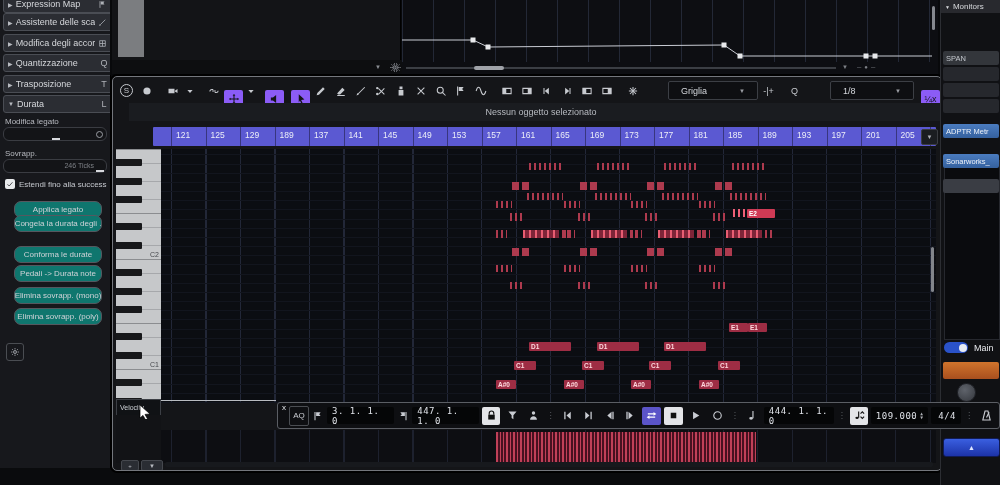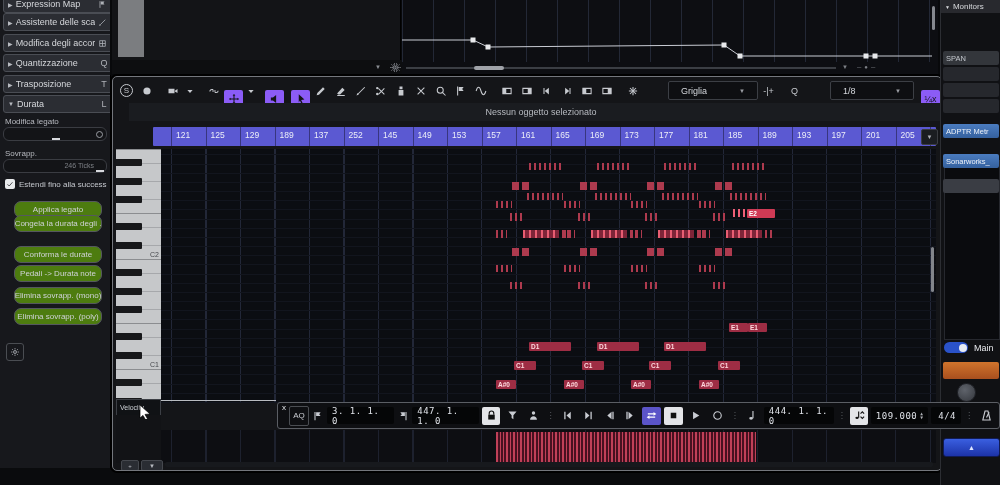--- a/index.html
+++ b/index.html
@@ -11,21 +11,21 @@
   .lp-sec{position:absolute;left:3px;width:102px;height:16px;background:#2b2d33;border:1px solid #4a4d54;
           border-radius:3px;display:flex;align-items:center;padding:0 4px;gap:3px;color:#d6d8dc;font-size:9px;}
   .lp-sec .arr{font-size:6px;color:#b7bac0;}
   .lp-sec .lbl{flex:1;white-space:nowrap;overflow:hidden;}
   .lp-sec .ric{width:12px;text-align:center;color:#aeb1b7;font-size:9px;flex:none;}
   .lp-lab{position:absolute;left:5px;font-size:8px;color:#b8bac0;white-space:nowrap;}
   .lp-slider{position:absolute;left:3px;width:102px;height:12px;background:#131417;border:1px solid #3a3c42;border-radius:6px;}
   .lp-slider .knob{position:absolute;right:3px;top:3px;width:5px;height:5px;border:1px solid #9a9da3;border-radius:50%;}
   .lp-slider .tick{position:absolute;bottom:0px;width:8px;height:2px;background:#d7d9dd;}
   .lp-slider .tval{position:absolute;right:12px;top:2px;font-size:7px;color:#7d8086;}
-  .lp-btn{position:absolute;left:14px;width:86px;height:15px;background:#4d7c0f;border:1px solid #55585f;
+  .lp-btn{position:absolute;left:14px;width:86px;height:15px;background:#0f766e;border:1px solid #55585f;
           border-radius:7px;color:#d0d3d8;font-size:8px;display:flex;align-items:center;justify-content:center;white-space:nowrap;overflow:hidden;}
   .lp-check{position:absolute;left:5px;display:flex;align-items:center;gap:4px;width:102px;}
   .lp-check .box{width:10px;height:10px;background:#e8eaec;border-radius:2px;flex:none;display:flex;align-items:center;justify-content:center;}
   .lp-check .txt{font-size:8px;color:#c6c9cf;white-space:nowrap;overflow:hidden;}
   .lp-gear{position:absolute;left:6px;top:343px;width:16px;height:16px;border:1px solid #4a4d52;border-radius:3px;
            display:flex;align-items:center;justify-content:center;color:#aeb1b7;}
   
   #top-strip{left:110px;top:0;width:830px;height:75px;background:#08090b;}
   #video-panel{left:2px;top:0;width:288px;height:74px;background:#131417;border-right:1px solid #000;}
   #video-gray{left:6px;top:0;width:26px;height:57px;background:#7b7d80;}
@@ -454,21 +454,21 @@
       </div>
     <div id="info-line">
       <span>Nessun oggetto selezionato</span>
     </div>
     <div id="ruler">
         <div class="ruler-cell" style="left: 18px; width: 34.5px;">121</div>
         <div class="ruler-cell" style="left: 52.5px; width: 34.5px;">125</div>
         <div class="ruler-cell" style="left: 87px; width: 34.5px;">129</div>
         <div class="ruler-cell" style="left: 121.5px; width: 34.5px;">189</div>
         <div class="ruler-cell" style="left: 156px; width: 34.5px;">137</div>
-        <div class="ruler-cell" style="left: 190.5px; width: 34.5px;">252</div>
+        <div class="ruler-cell" style="left: 190.5px; width: 34.5px;">141</div>
         <div class="ruler-cell" style="left: 225px; width: 28px;">145</div>
         <div class="ruler-cell" style="left: 259.5px; width: 34.5px;">149</div>
         <div class="ruler-cell" style="left: 294px; width: 34.5px;">153</div>
         <div class="ruler-cell" style="left: 328.5px; width: 34.5px;">157</div>
         <div class="ruler-cell" style="left: 363px; width: 34.5px;">161</div>
         <div class="ruler-cell" style="left: 397.5px; width: 34.5px;">165</div>
         <div class="ruler-cell" style="left: 432px; width: 34.5px;">169</div>
         <div class="ruler-cell" style="left: 466.5px; width: 34.5px;">173</div>
         <div class="ruler-cell" style="left: 501px; width: 37px;">177</div>
         <div class="ruler-cell" style="left: 535.5px; width: 34.5px;">181</div>

